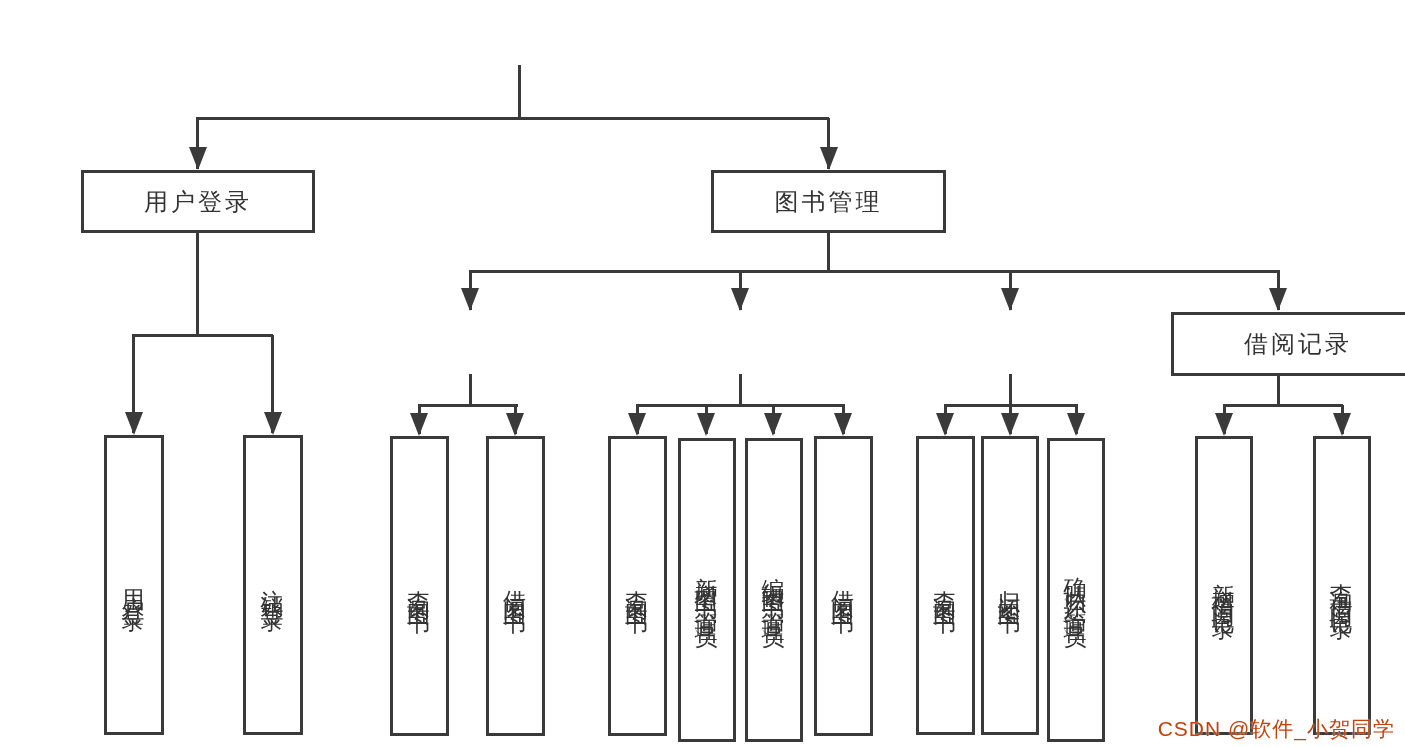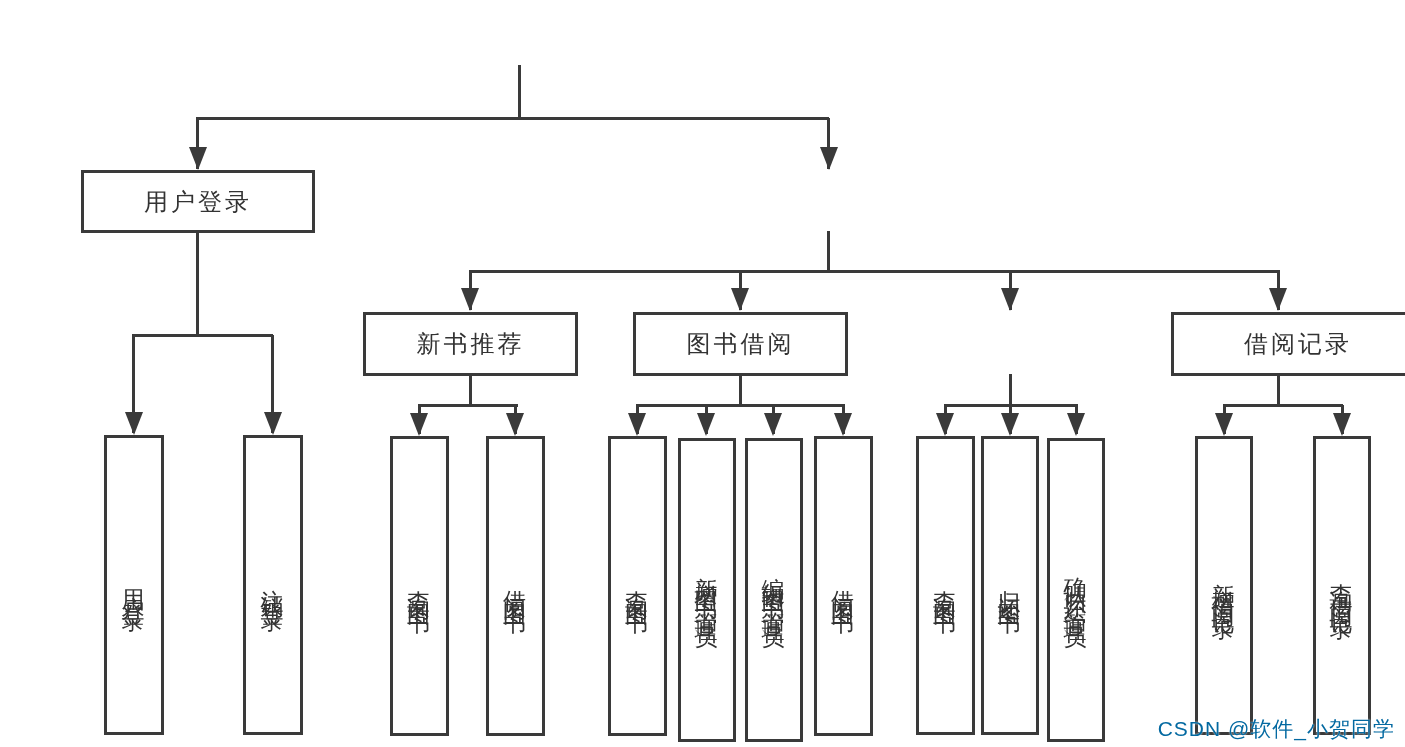--- a/index.html
+++ b/index.html
@@ -19,65 +19,62 @@
   }
   .vline { position:absolute; width:3px; background:#3a3a3a; }
   .hline { position:absolute; height:3px; background:#3a3a3a; }
   .arr {
     position:absolute; width:0; height:0;
     border-left:9px solid transparent; border-right:9px solid transparent;
     border-top:23px solid #3a3a3a;
   }
   .watermark {
     position:absolute; right:10px; bottom:4px;
-    font-size:21px; color:#0369a1; letter-spacing:1px; white-space:nowrap;
+    font-size:21px; color:#c2410c; letter-spacing:1px; white-space:nowrap;
     text-shadow:0 0 2px #ffffff;
   }
 </style>
 </head>
 <body>
 
 <div class="stage">
 
 
   <div class="vline" style="left:518px; top:65px; height:53px;"></div>
   <div class="hline" style="left:196px; top:117px; width:633px;"></div>
   <div class="vline" style="left:196px; top:118px; height:51px;"></div>
   <div class="arr" style="left:189px; top:147px;"></div>
   <div class="vline" style="left:827px; top:118px; height:51px;"></div>
   <div class="arr" style="left:820px; top:147px;"></div>
 
   <div class="box h" style="left:81px; top:170px; width:234px; height:63px;">
     <span>用户登录</span>
+  </div>
+  <div class="box h" style="left:711px; top:170px; width:235px; height:63px;">
+    <span>图书管理</span>
   </div>
 
   <div class="vline" style="left:196px; top:231px; height:105px;"></div>
   <div class="hline" style="left:132px; top:334px; width:141px;"></div>
   <div class="vline" style="left:132px; top:335px; height:98px;"></div>
   <div class="arr" style="left:125px; top:412px;"></div>
   <div class="vline" style="left:271px; top:335px; height:98px;"></div>
   <div class="arr" style="left:264px; top:412px;"></div>
 
   <div class="vline" style="left:827px; top:231px; height:41px;"></div>
   <div class="hline" style="left:469px; top:270px; width:811px;"></div>
   <div class="vline" style="left:469px; top:271px; height:39px;"></div>
   <div class="arr" style="left:461px; top:288px;"></div>
   <div class="vline" style="left:739px; top:271px; height:39px;"></div>
   <div class="arr" style="left:731px; top:288px;"></div>
   <div class="vline" style="left:1009px; top:271px; height:39px;"></div>
   <div class="arr" style="left:1001px; top:288px;"></div>
   <div class="vline" style="left:1277px; top:271px; height:39px;"></div>
   <div class="arr" style="left:1269px; top:288px;"></div>
 
-  <div class="box h" style="left:363px; top:312px; width:215px; height:64px;">
-    <span>新书推荐</span>
-  </div>
-  <div class="box h" style="left:633px; top:312px; width:215px; height:64px;">
-    <span>图书借阅</span>
-  </div>
   <div class="box h" style="left:1171px; top:312px; width:254px; height:64px;">
     <span>借阅记录</span>
   </div>
 
   <div class="vline" style="left:469px; top:374px; height:33px;"></div>
   <div class="hline" style="left:418px; top:404px; width:100px;"></div>
   <div class="vline" style="left:418px; top:405px; height:29px;"></div>
   <div class="arr" style="left:410px; top:413px;"></div>
   <div class="vline" style="left:514px; top:405px; height:29px;"></div>
   <div class="arr" style="left:506px; top:413px;"></div>

